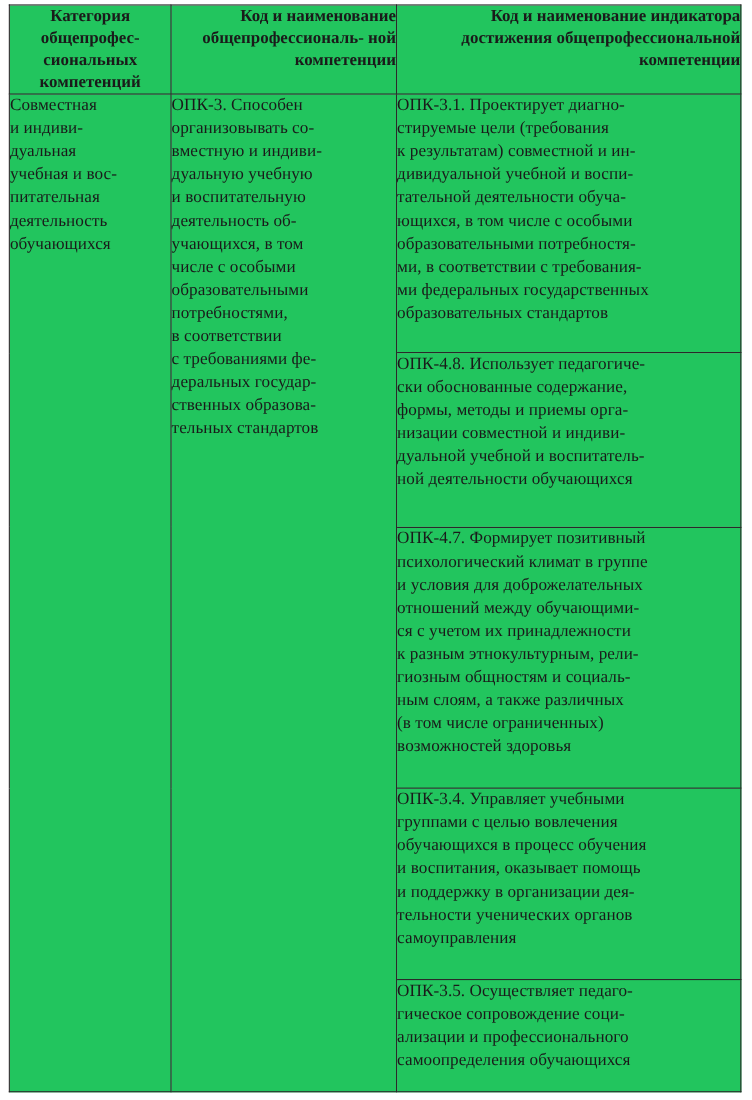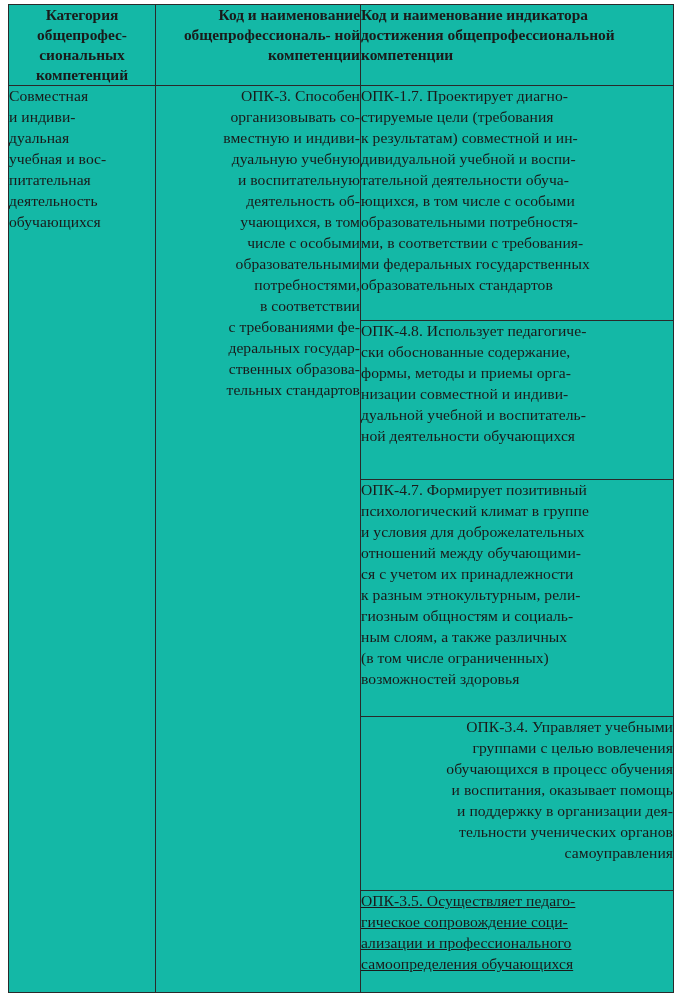--- a/index.html
+++ b/index.html
@@ -30,63 +30,63 @@
     height: 100%;
     border-collapse: collapse;
     table-layout: fixed;
   }
 
   table.competency-table td,
   table.competency-table th {
     border: 1.4px solid #2a2a2a;
     vertical-align: top;
     padding: 0;
-    background: #14b8a6;
+    background: #22c55e;
   }
 
   
   col.col-category { width: 147px; }
   col.col-code     { width: 205px; }
   col.col-indicator{ width: 313px; }
 
   
   thead th {
     border-bottom-width: 2px;
     padding: 9px 9px 10px 9px;
     font-weight: bold;
     font-size: 15.4px;
     line-height: 1.30;
     vertical-align: top;
   }
   th.h-category  { text-align: center; }
   th.h-code      { text-align: right; padding-left: 10px; }
-  th.h-indicator { text-align: left; padding-left: 12px; padding-right: 12px; }
+  th.h-indicator { text-align: right; padding-left: 12px; padding-right: 12px; }
 
   
   td.cell {
     font-size: 15.6px;
     line-height: 1.345;
     font-weight: normal;
     letter-spacing: 0.05px;
   }
   td.c-category  { padding: 11px 6px 8px 8px; }
-  td.c-code      { padding: 11px 8px 8px 10px; text-align: right; }
+  td.c-code      { padding: 11px 8px 8px 10px; }
   td.c-indicator { padding: 10px 10px 9px 12px; }
 
   .cell p {
     margin: 0;
     white-space: pre-line;
   }
 
   
   tr.r1 td.c-indicator { height: 232px; }
   tr.r2 td.c-indicator { height: 156px; }
   tr.r3 td.c-indicator { height: 234px; }
-  tr.r4 td.c-indicator { height: 171px; text-align: right; }
-  tr.r5 td.c-indicator { height: 100px; text-decoration: underline; }
+  tr.r4 td.c-indicator { height: 171px; }
+  tr.r5 td.c-indicator { height: 100px; }
 </style>
 </head>
 <body>
 
 <div class="page">
   <table class="competency-table">
     <colgroup>
       <col class="col-category">
       <col class="col-code">
       <col class="col-indicator">
@@ -128,21 +128,21 @@
 числе с особыми
 образовательными
 потребностями,
 в соответствии
 с требованиями фе-
 деральных государ-
 ственных образова-
 тельных стандартов</p>
         </td>
         <td class="cell c-indicator">
-          <p>ОПК-1.7. Проектирует диагно-
+          <p>ОПК-3.1. Проектирует диагно-
 стируемые цели (требования
 к результатам) совместной и ин-
 дивидуальной учебной и воспи-
 тательной деятельности обуча-
 ющихся, в том числе с особыми
 образовательными потребностя-
 ми, в соответствии с требования-
 ми федеральных государственных
 образовательных стандартов</p>
         </td>

